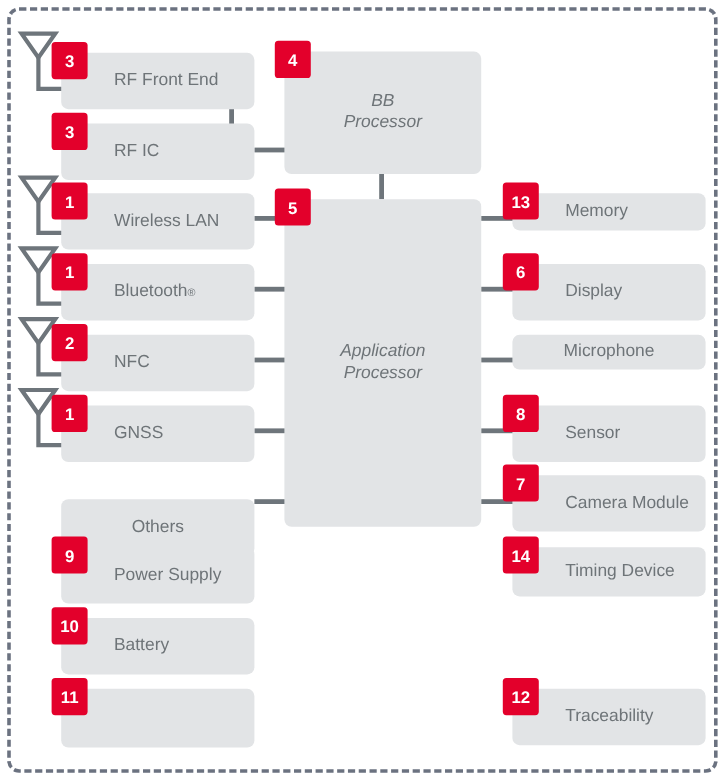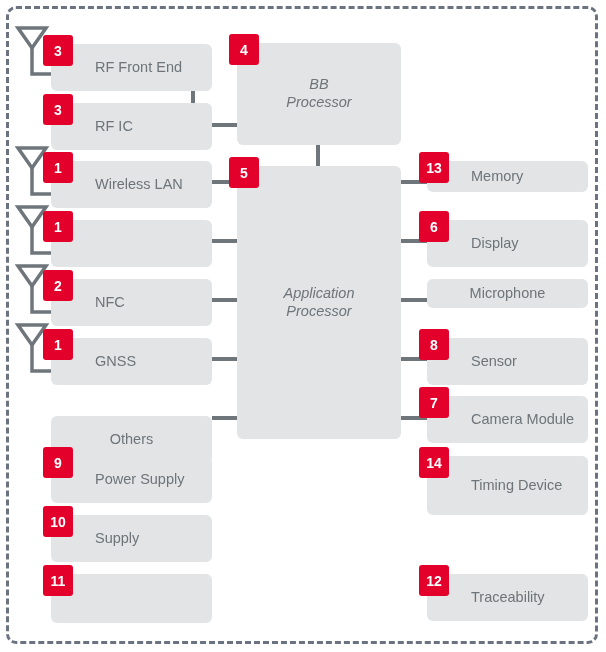--- a/index.html
+++ b/index.html
@@ -190,20 +190,21 @@
     <span class="block-label">RF IC</span>
   </div>
 
   <div class="block has-badge" style="left:51px; top:161px; width:161px; height:47px;">
     <span class="badge">1</span>
     <span class="block-label">Wireless LAN</span>
   </div>
 
   <div class="block has-badge" style="left:51px; top:220px; width:161px; height:47px;">
     <span class="badge">1</span>
+    <span class="block-label"><span>Bluetooth</span><span class="sup">®</span></span>
   </div>
 
   <div class="block has-badge" style="left:51px; top:279px; width:161px; height:47px;">
     <span class="badge">2</span>
     <span class="block-label">NFC</span>
   </div>
 
   <div class="block has-badge" style="left:51px; top:338px; width:161px; height:47px;">
     <span class="badge">1</span>
     <span class="block-label">GNSS</span>
@@ -213,21 +214,21 @@
     <span class="block-label">Others</span>
   </div>
 
   <div class="block has-badge" style="left:51px; top:456px; width:161px; height:47px;">
     <span class="badge">9</span>
     <span class="block-label">Power Supply</span>
   </div>
 
   <div class="block has-badge" style="left:51px; top:515px; width:161px; height:47px;text-decoration:underline;">
     <span class="badge">10</span>
-    <span class="block-label">Supply</span>
+    <span class="block-label">Battery</span>
   </div>
 
   <div class="block has-badge tall-label" style="left:51px; top:574px; width:161px; height:49px;">
     <span class="badge">11</span>
   </div>
 
   <div class="block has-badge" style="left:427px; top:161px; width:161px; height:31px;">
     <span class="badge">13</span>
     <span class="block-label">Memory</span>
   </div>
@@ -244,21 +245,21 @@
   <div class="block has-badge" style="left:427px; top:338px; width:161px; height:47px;">
     <span class="badge">8</span>
     <span class="block-label">Sensor</span>
   </div>
 
   <div class="block has-badge" style="left:427px; top:396px; width:161px; height:47px;">
     <span class="badge">7</span>
     <span class="block-label">Camera Module</span>
   </div>
 
-  <div class="block has-badge" style="left:427px; top:456px; width:161px; height:59px;">
+  <div class="block has-badge" style="left:427px; top:456px; width:161px; height:41px;">
     <span class="badge">14</span>
     <span class="block-label">Timing Device</span>
   </div>
 
   <div class="block has-badge" style="left:427px; top:574px; width:161px; height:47px;">
     <span class="badge">12</span>
     <span class="block-label">Traceability</span>
   </div>
 
 </div>

